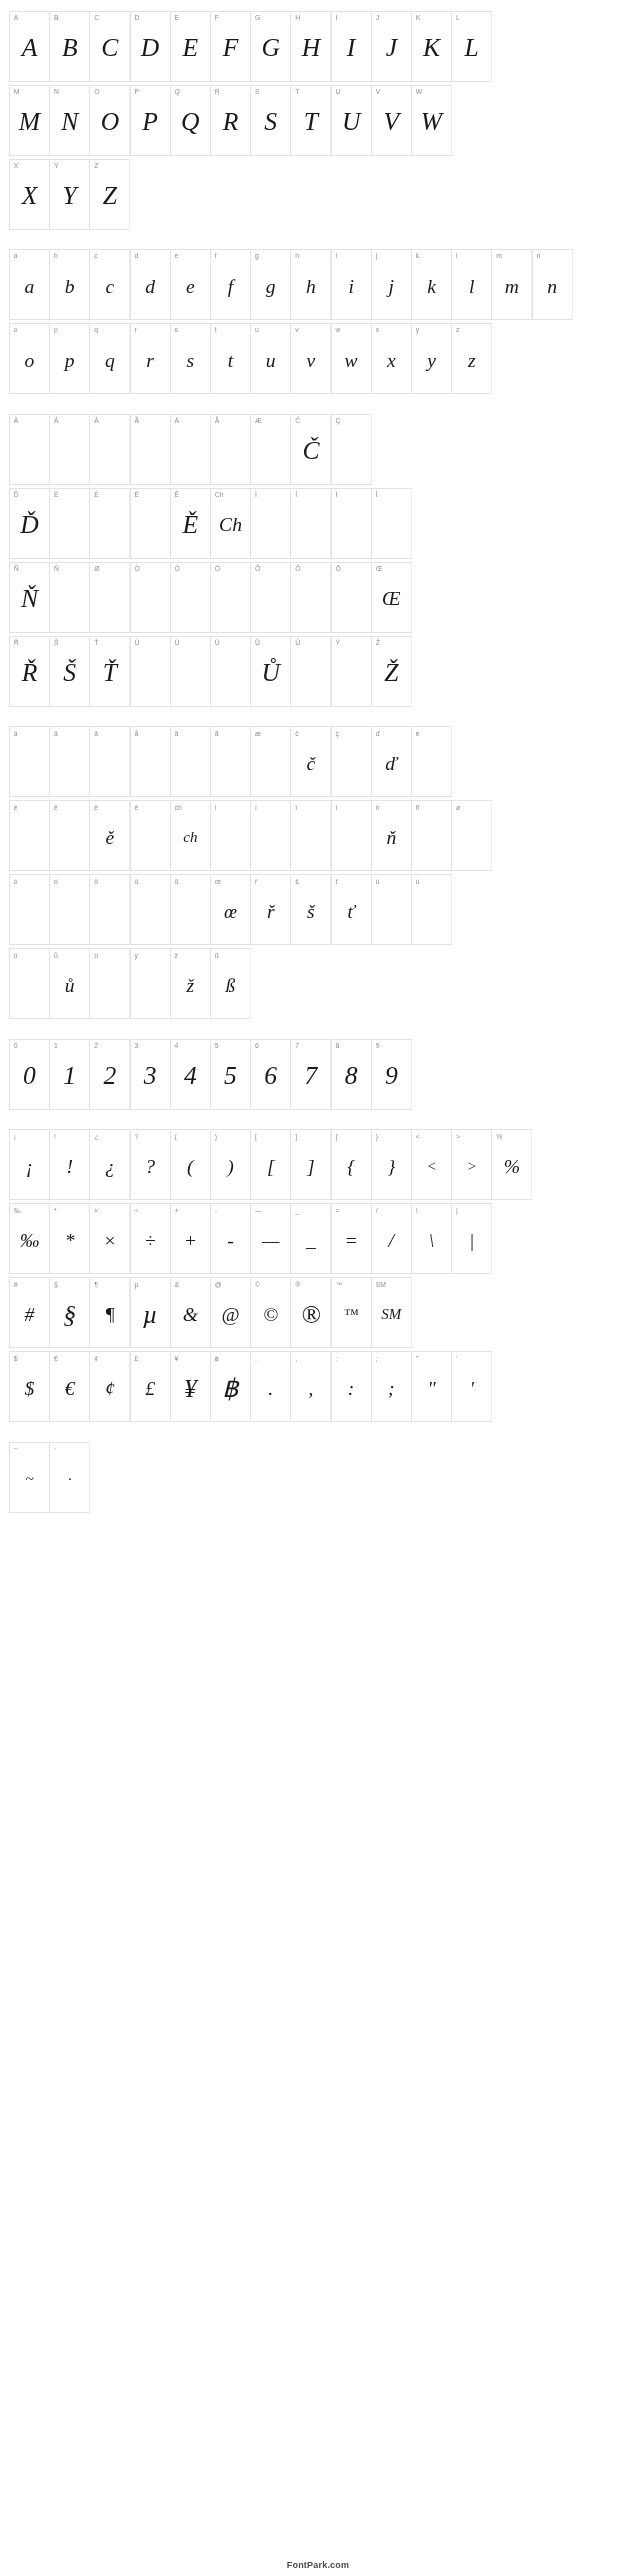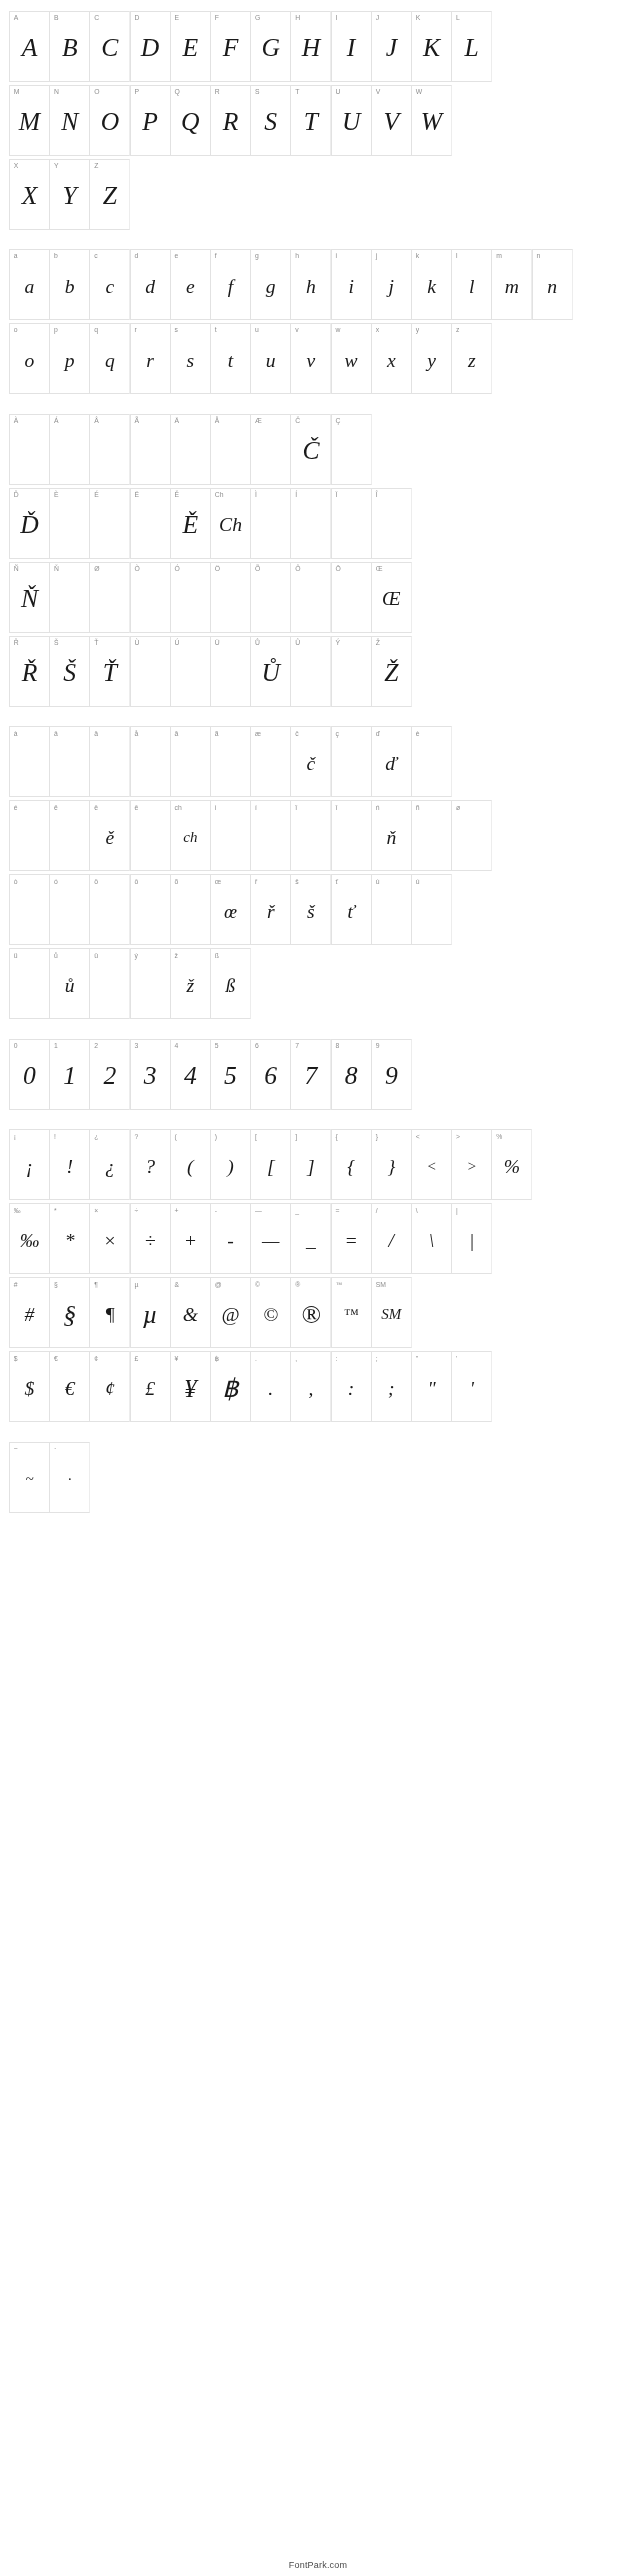--- a/index.html
+++ b/index.html
@@ -64,21 +64,21 @@
   .cell .glyph.sm{ font-size:19.6px; }
   .cell .glyph.xs{ font-size:15px; }
   .cell.empty .glyph{ content:""; }
   .footer{
     position:absolute;
     left:0;
     right:0;
     bottom:6px;
     text-align:center;
     font-size:9px;
-    font-weight:normal;
+    font-weight:bold;
     color:#4a4a4a;
     font-family:"Liberation Sans", sans-serif;
     letter-spacing:0.2px;
   }
 </style>
 </head>
 <body>
 
 <div class="page">
   <div class="rows" id="rows-container">

